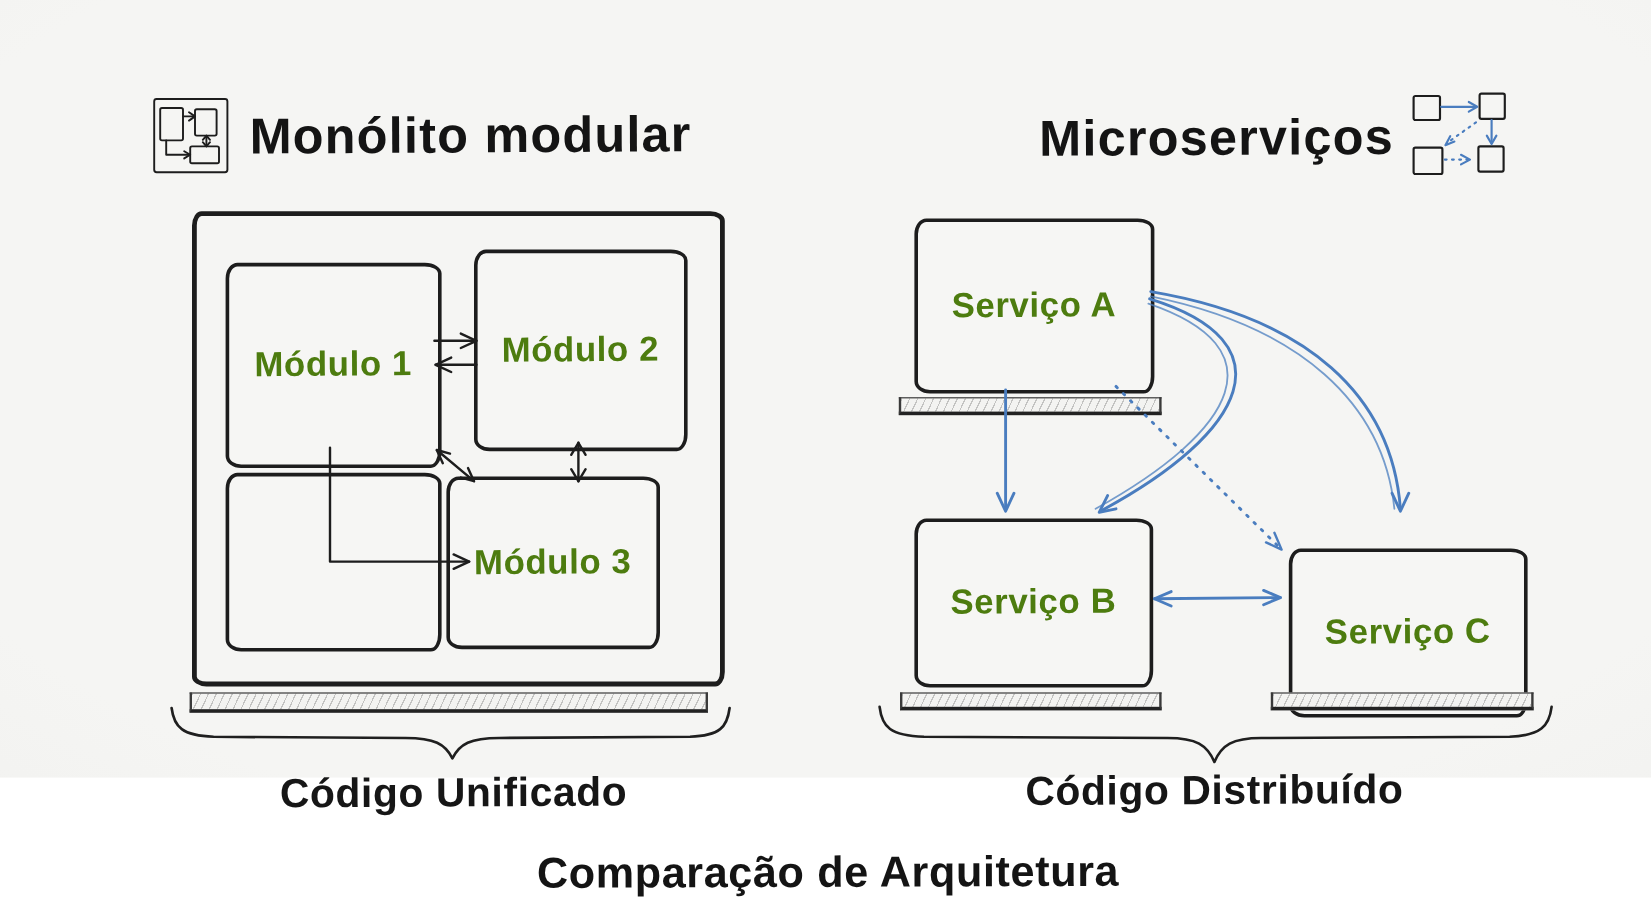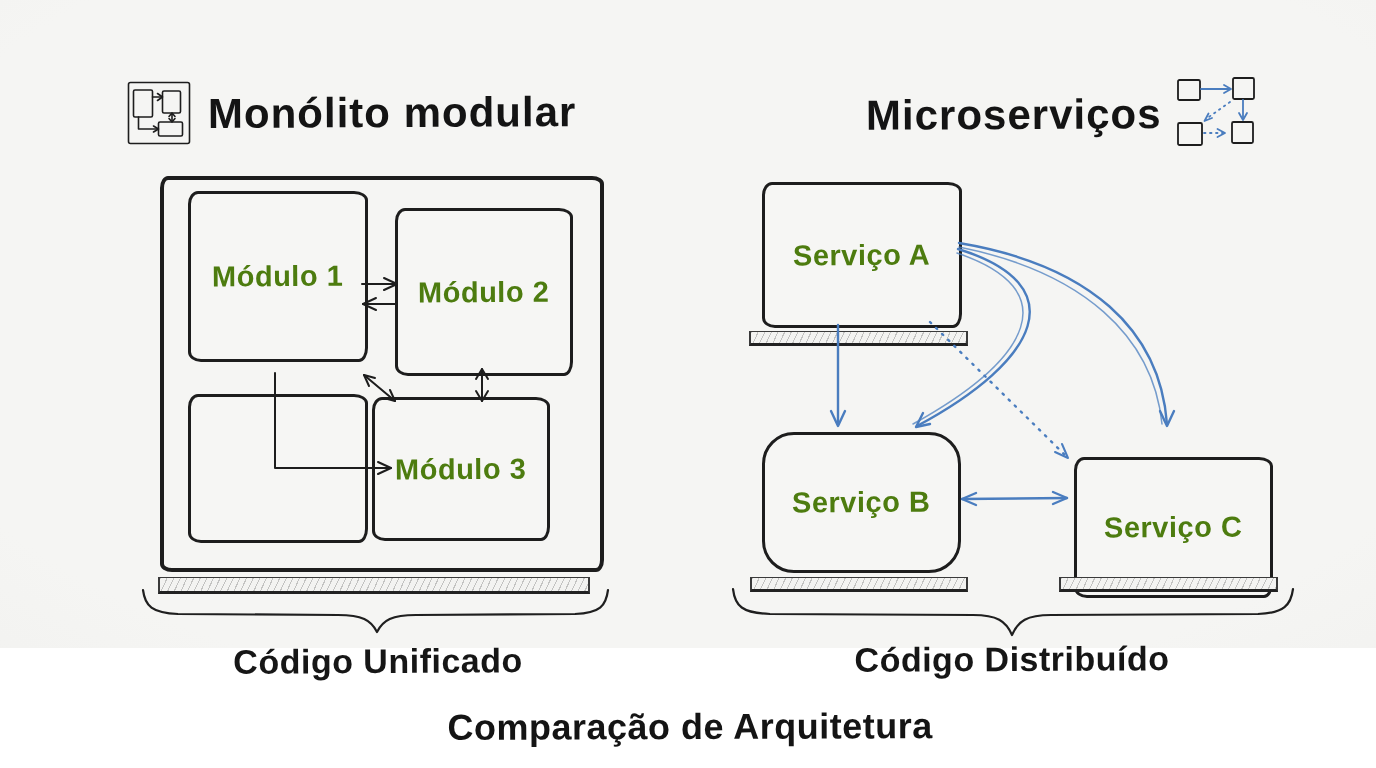--- a/index.html
+++ b/index.html
@@ -92,21 +92,21 @@
         <path d="M67 41 L71 48 L75 41"></path>
       <path d="M58 30 L34 47" stroke-dasharray="1.5 4.5"></path>
         <path d="M40 46 L32.5 49 L36.5 41.5"></path>
       <path d="M32 61 L51 61" stroke-dasharray="1.5 4.5"></path>
         <path d="M45.5 57 L53 61 L45.5 65"></path>
     </g>
   </svg>
 
   <div class="box outer-box" style="left:160px;top:176px;width:436px;height:388px;"></div>
 
-  <div class="box" style="left:188px;top:191px;width:174px;height:165px;justify-content:center;">
+  <div class="box" style="left:188px;top:219px;width:174px;height:165px;justify-content:center;">
     <span class="box-label">Módulo 1</span>
   </div>
 
   <div class="box" style="left:395px;top:208px;width:172px;height:162px;">
     <span class="box-label">Módulo 2</span>
   </div>
 
   <div class="box" style="left:188px;top:394px;width:174px;height:143px;"></div>
 
   <div class="box" style="left:372px;top:397px;width:172px;height:138px;">
@@ -115,21 +115,21 @@
 
   <div class="bar" style="left:158px;top:577px;width:432px;height:17px;"></div>
 
   <div class="footer-label" style="left:178px;top:642px;width:400px;">Código Unificado</div>
 
   <div class="box" style="left:762px;top:182px;width:194px;height:140px;">
     <span class="box-label">Serviço A</span>
   </div>
   <div class="bar" style="left:749px;top:331px;width:219px;height:15px;"></div>
 
-  <div class="box" style="left:762px;top:432px;width:193px;height:135px;border-radius:32px;">
+  <div class="box" style="left:762px;top:432px;width:193px;height:135px;">
     <span class="box-label">Serviço B</span>
   </div>
   <div class="bar" style="left:750px;top:577px;width:218px;height:15px;"></div>
 
   <div class="box" style="left:1074px;top:433px;width:193px;height:135px;margin-top:24px;">
     <span class="box-label">Serviço C</span>
   </div>
   <div class="bar" style="left:1059px;top:577px;width:219px;height:15px;"></div>
 
   <div class="footer-label" style="left:812px;top:640px;width:400px;">Código Distribuído</div>

